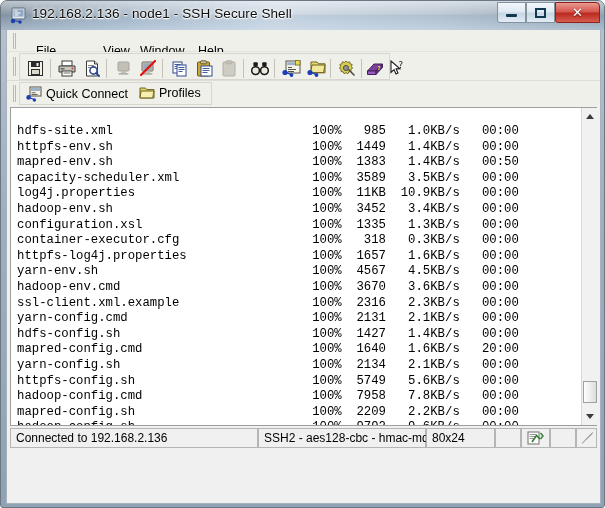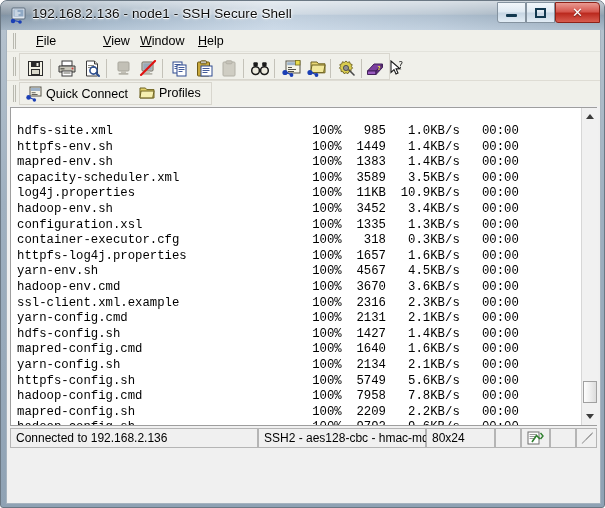--- a/index.html
+++ b/index.html
@@ -92,21 +92,21 @@
     border-bottom: 1px solid #e3e3dc;
     box-sizing: border-box;
   }
   #menu-grip {
     position: absolute; left: 5px; top: 3px; width: 5px; height: 16px;
   }
   #menu-grip i { position: absolute; top: 0; width: 1px; height: 16px; background: #b9b9b0; }
   #menu-grip i:nth-child(1) { left: 1px; }
   #menu-grip i:nth-child(2) { left: 3px; }
   .menu-item {
-    position: absolute; top: 3px;
+    position: absolute; top: 13px;
     font-size: 12.5px; color: #000;
     padding: 1px 5px;
     white-space: nowrap;
   }
   .menu-item u { text-decoration: underline; }
 
   
   #toolbar {
     position: absolute; left: 0; top: 22px;
     width: 593px; height: 29px;
@@ -511,33 +511,33 @@
           <span>Profiles</span>
         </div>
       </div>
     </div>
 
     <div id="term-wrap">
       <div id="term">
 
       <div class="tline">hdfs-site.xml                           100%   985   1.0KB/s   00:00</div>
           <div class="tline">httpfs-env.sh                           100%  1449   1.4KB/s   00:00</div>
-          <div class="tline">mapred-env.sh                           100%  1383   1.4KB/s   00:00</div>
+          <div class="tline">mapred-env.sh                           100%  1383   1.4KB/s   00:50</div>
           <div class="tline">capacity-scheduler.xml                  100%  3589   3.5KB/s   00:00</div>
           <div class="tline">log4j.properties                        100%  11KB  10.9KB/s   00:00</div>
           <div class="tline">hadoop-env.sh                           100%  3452   3.4KB/s   00:00</div>
           <div class="tline">configuration.xsl                       100%  1335   1.3KB/s   00:00</div>
           <div class="tline">container-executor.cfg                  100%   318   0.3KB/s   00:00</div>
           <div class="tline">httpfs-log4j.properties                 100%  1657   1.6KB/s   00:00</div>
           <div class="tline">yarn-env.sh                             100%  4567   4.5KB/s   00:00</div>
           <div class="tline">hadoop-env.cmd                          100%  3670   3.6KB/s   00:00</div>
           <div class="tline">ssl-client.xml.example                  100%  2316   2.3KB/s   00:00</div>
           <div class="tline">yarn-config.cmd                         100%  2131   2.1KB/s   00:00</div>
           <div class="tline">hdfs-config.sh                          100%  1427   1.4KB/s   00:00</div>
-          <div class="tline">mapred-config.cmd                       100%  1640   1.6KB/s   00:00</div>
+          <div class="tline">mapred-config.cmd                       100%  1640   1.6KB/s   20:00</div>
           <div class="tline">yarn-config.sh                          100%  2134   2.1KB/s   00:00</div>
           <div class="tline">httpfs-config.sh                        100%  5749   5.6KB/s   00:00</div>
           <div class="tline">hadoop-config.cmd                       100%  7958   7.8KB/s   00:00</div>
           <div class="tline">mapred-config.sh                        100%  2209   2.2KB/s   00:00</div>
           <div class="tline">hadoop-config.sh                        100%  9792   9.6KB/s   00:00</div>
         </div>
 
       <div id="vscroll">
         <div class="sb-arrow" id="sb-up">
           <div class="sb-tri up"></div>

